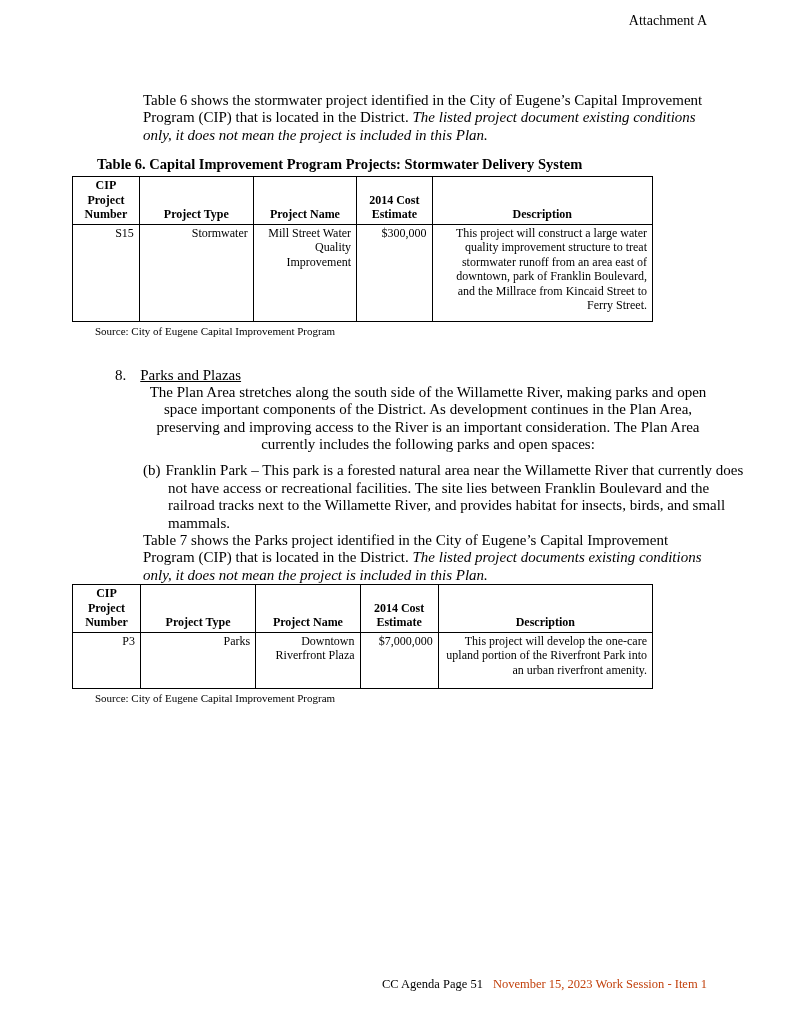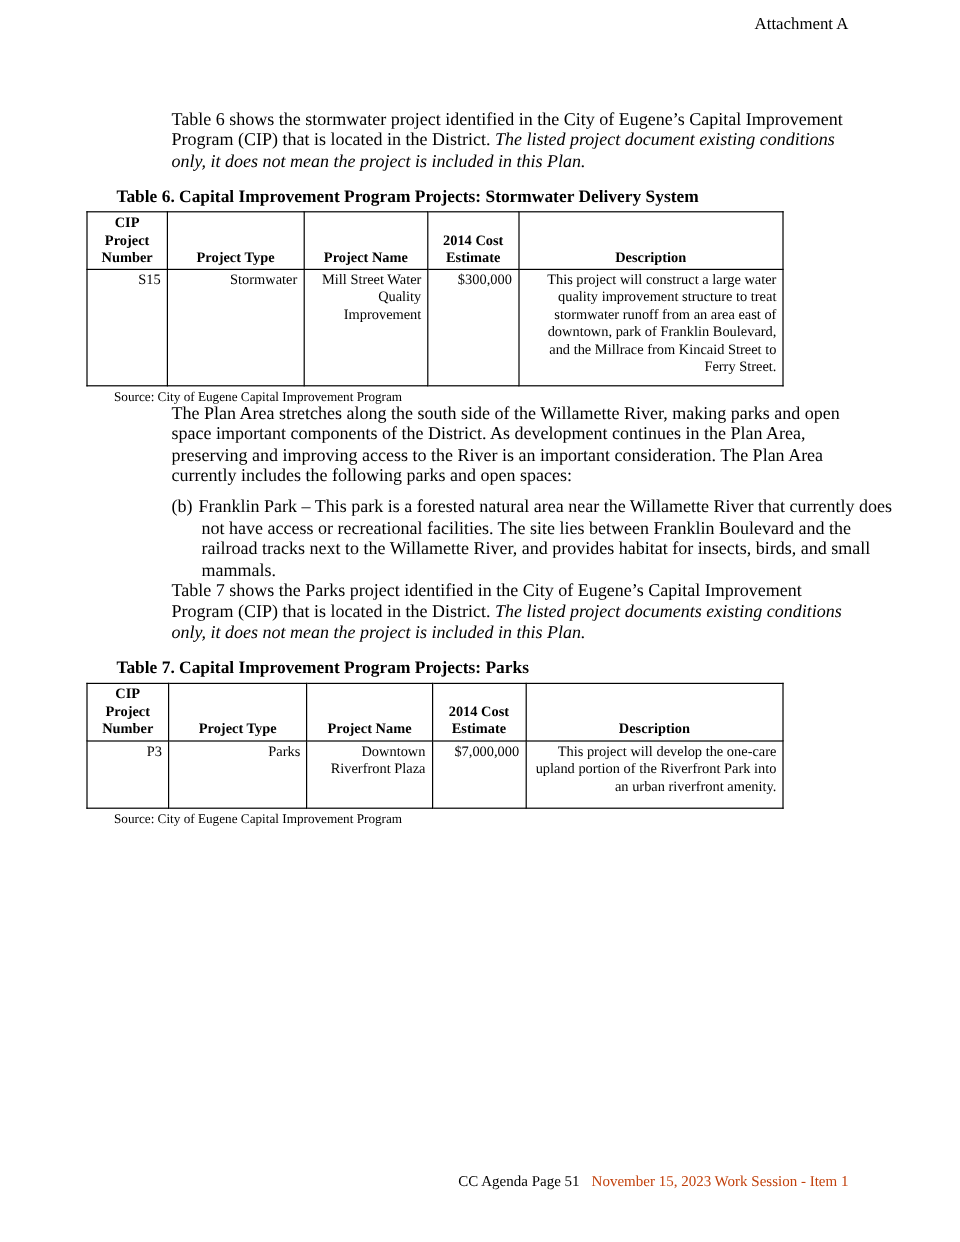--- a/index.html
+++ b/index.html
@@ -77,21 +77,21 @@
   .list-item {
     margin-left: 143px;
     width: 578px;
     font-size: 15px;
     line-height: 17.4px;
     padding-left: 25px;
     text-indent: -25px;
   }
   .list-item .label { margin-right: 5px; }
   .mt12 { margin-top: 12px; }
-  .mt15 { margin-top: 15px; }
+  .mt15 { margin-top: 15px; text-align: center; }
   .footer {
     position: absolute;
     top: 977px; right: 93px;
     font-size: 12.5px;
     white-space: nowrap;
   }
   .footer-red { color: #c2410c; margin-left: 10px; }
 </style>
 </head>
 <body>
@@ -129,30 +129,30 @@
           <td>Stormwater</td>
           <td>Mill Street Water Quality Improvement</td>
           <td class="est">$300,000</td>
           <td>This project will construct a large water quality improvement structure to treat stormwater runoff from an area east of downtown, park of Franklin Boulevard, and the Millrace from Kincaid Street to Ferry Street.</td>
         </tr>
       </tbody>
     </table>
 
     <div class="source">Source: City of Eugene Capital Improvement Program</div>
 
+    <div class="section-head"><span class="num">8.</span><span class="underline">Parks and Plazas</span></div>
 
     <p class="body mt15">The Plan Area stretches along the south side of the Willamette River, making parks and open space important components of the District. As development continues in the Plan Area, preserving and improving access to the River is an important consideration. The Plan Area currently includes the following parks and open spaces:</p>
 
     <div class="list">
       <div class="list-item"><span class="label">(b)</span><span>Franklin Park – This park is a forested natural area near the Willamette River that currently does not have access or recreational facilities. The site lies between Franklin Boulevard and the railroad tracks next to the Willamette River, and provides habitat for insects, birds, and small mammals.</span></div>
     </div>
 
     <p class="body mt12"><span>Table 7 shows the Parks project identified in the City of Eugene’s Capital Improvement Program (CIP) that is located in the District. </span><span class="italic">The listed project documents existing conditions only, it does not mean the project is included in this Plan.</span></p>
 
-    <div class="table-title">Table 7. Capital Improvement Program Projects: Parks</div>
 
     <table class="cip">
       <colgroup>
         <col class="col-num">
           <col class="col-type">
           <col class="col-name">
           <col class="col-est">
           <col class="col-desc7">
       </colgroup>
       <thead>

